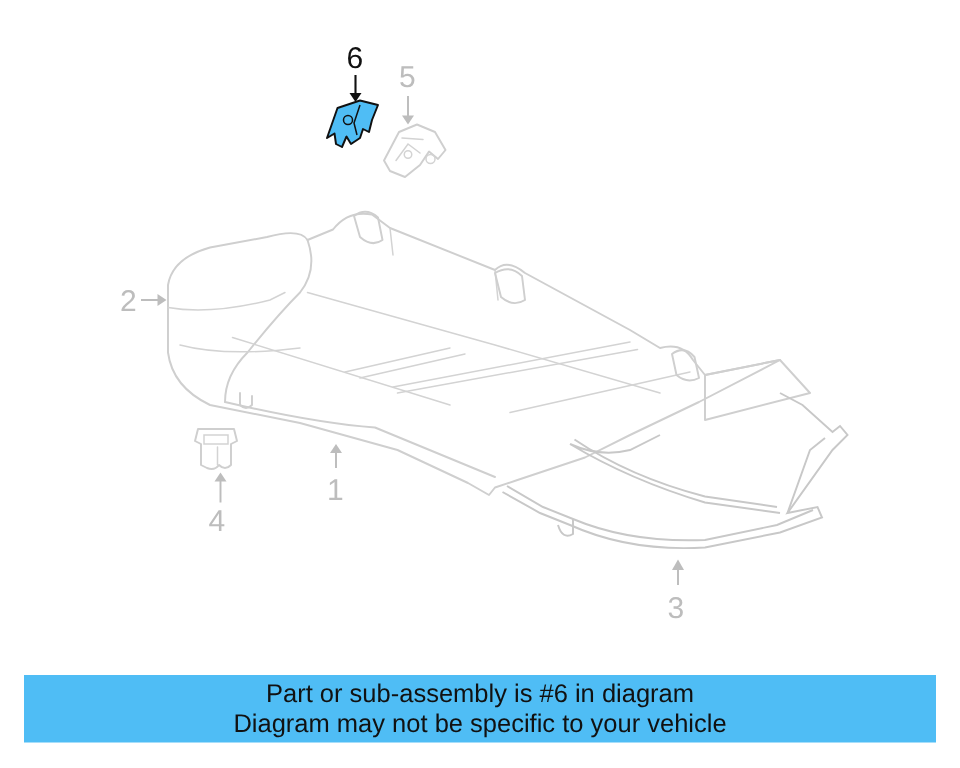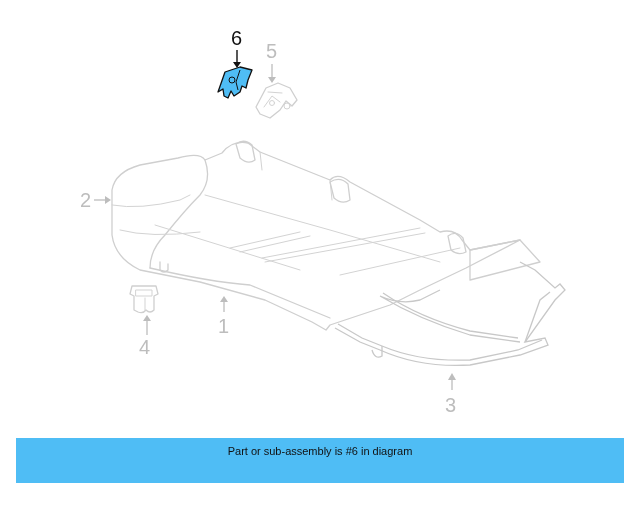--- a/index.html
+++ b/index.html
@@ -5,21 +5,21 @@
   html, body { margin: 0; padding: 0; background: #ffffff; }
   body { width: 640px; height: 512px; position: relative; overflow: hidden; font-family: "Liberation Sans", sans-serif; }
   #diagram { position: absolute; left: 0; top: 0; width: 640px; height: 450px; }
   .callout { font-family: "Liberation Sans", sans-serif; font-size: 20px; fill: #bdbdbd; }
   .callout-active { fill: #111111; }
   .ln { fill: none; stroke: #cfcfcf; stroke-width: 1.3; stroke-linejoin: round; stroke-linecap: round; }
   .ln2 { fill: none; stroke: #d3d3d3; stroke-width: 1; stroke-linecap: round; }
   .wire { fill: none; stroke: #c8c8c8; stroke-width: 1.3; }
   .arrow { stroke: #bdbdbd; stroke-width: 1.3; fill: none; }
   .arrowhead { fill: #bdbdbd; }
-  #banner { position: absolute; left: 16px; top: 438px; width: 608px; height: 45px; background: #4fbdf5; text-align: center; color: #111; font-size: 11px; line-height: 20px; padding-top: 3px; box-sizing: border-box; }
+  #banner { position: absolute; left: 16px; top: 450px; width: 608px; height: 45px; background: #4fbdf5; text-align: center; color: #111; font-size: 17px; line-height: 20px; padding-top: 3px; box-sizing: border-box; }
   #banner div { white-space: nowrap; }
 </style>
 </head>
 <body>
 
 <svg id="diagram" viewBox="0 0 640 450" xmlns="http://www.w3.org/2000/svg">
 
   <g>
     <text class="callout callout-active" x="231" y="45">6</text>
     <line x1="237" y1="50" x2="237" y2="63" stroke="#111" stroke-width="1.4"></line>
@@ -94,13 +94,14 @@
     <path class="wire" d="M372,350 Q375,360 382,356 L382,346"></path>
     <path class="wire" d="M525,342 L540,300 L550,292"></path>
     <text class="callout" x="445" y="412">3</text>
     <line x1="452" y1="390" x2="452" y2="378" class="arrow"></line>
     <polygon points="448,380 456,380 452,373" class="arrowhead"></polygon>
   </g>
 </svg>
 
 <div id="banner">
   <div>Part or sub-assembly is #6 in diagram</div>
+  <div>Diagram may not be specific to your vehicle</div>
 </div>
 
 </body></html>

